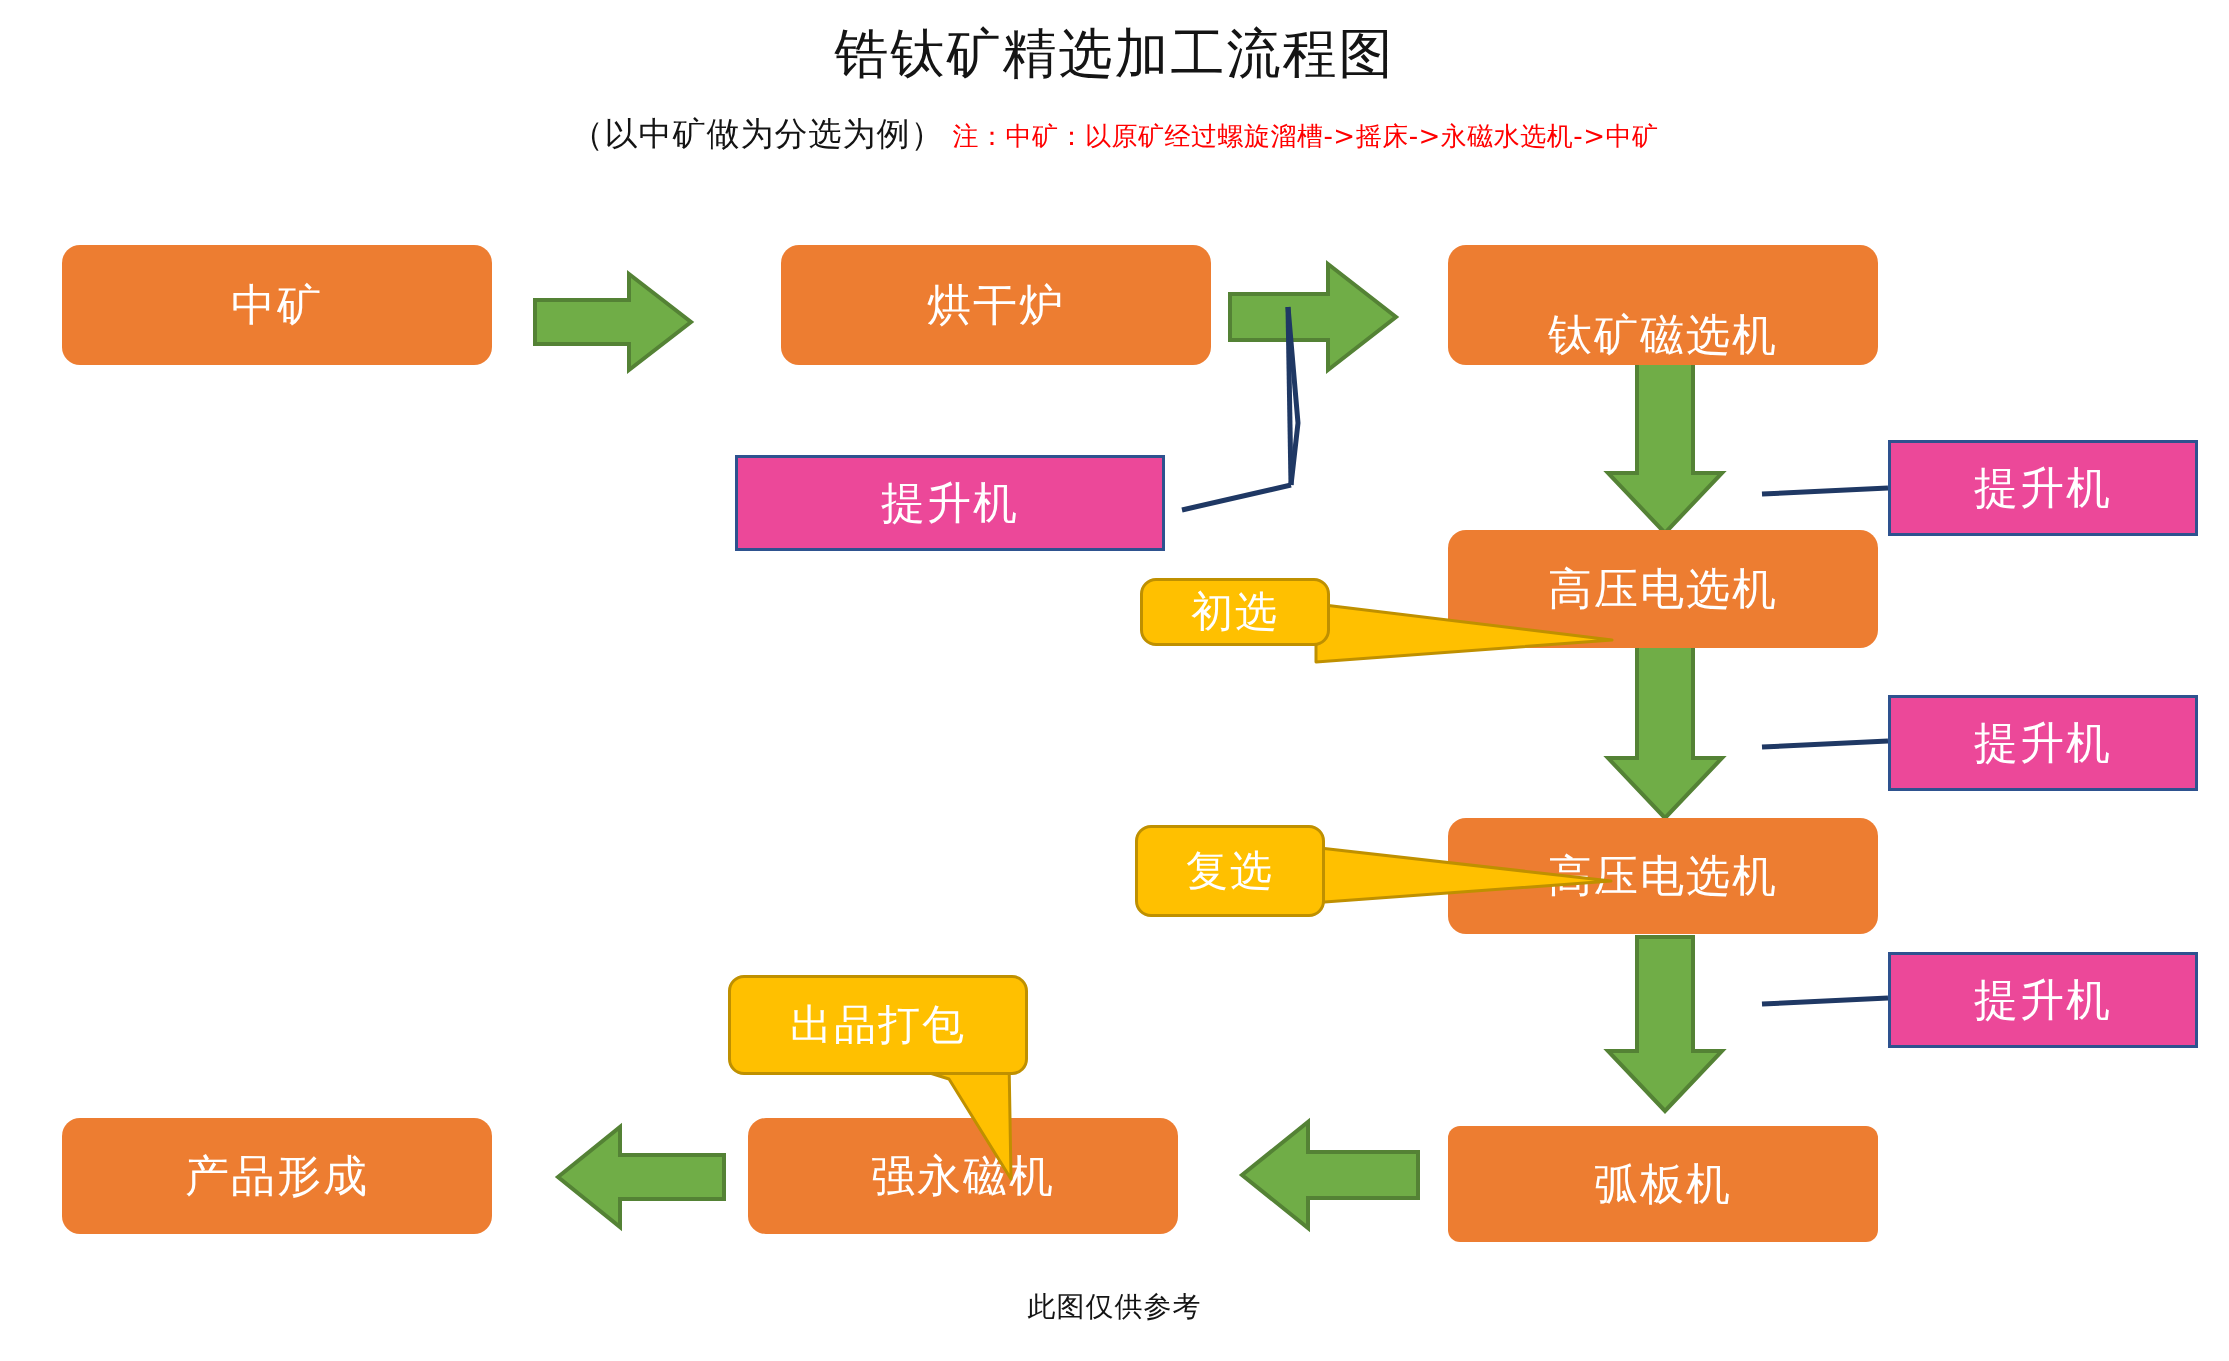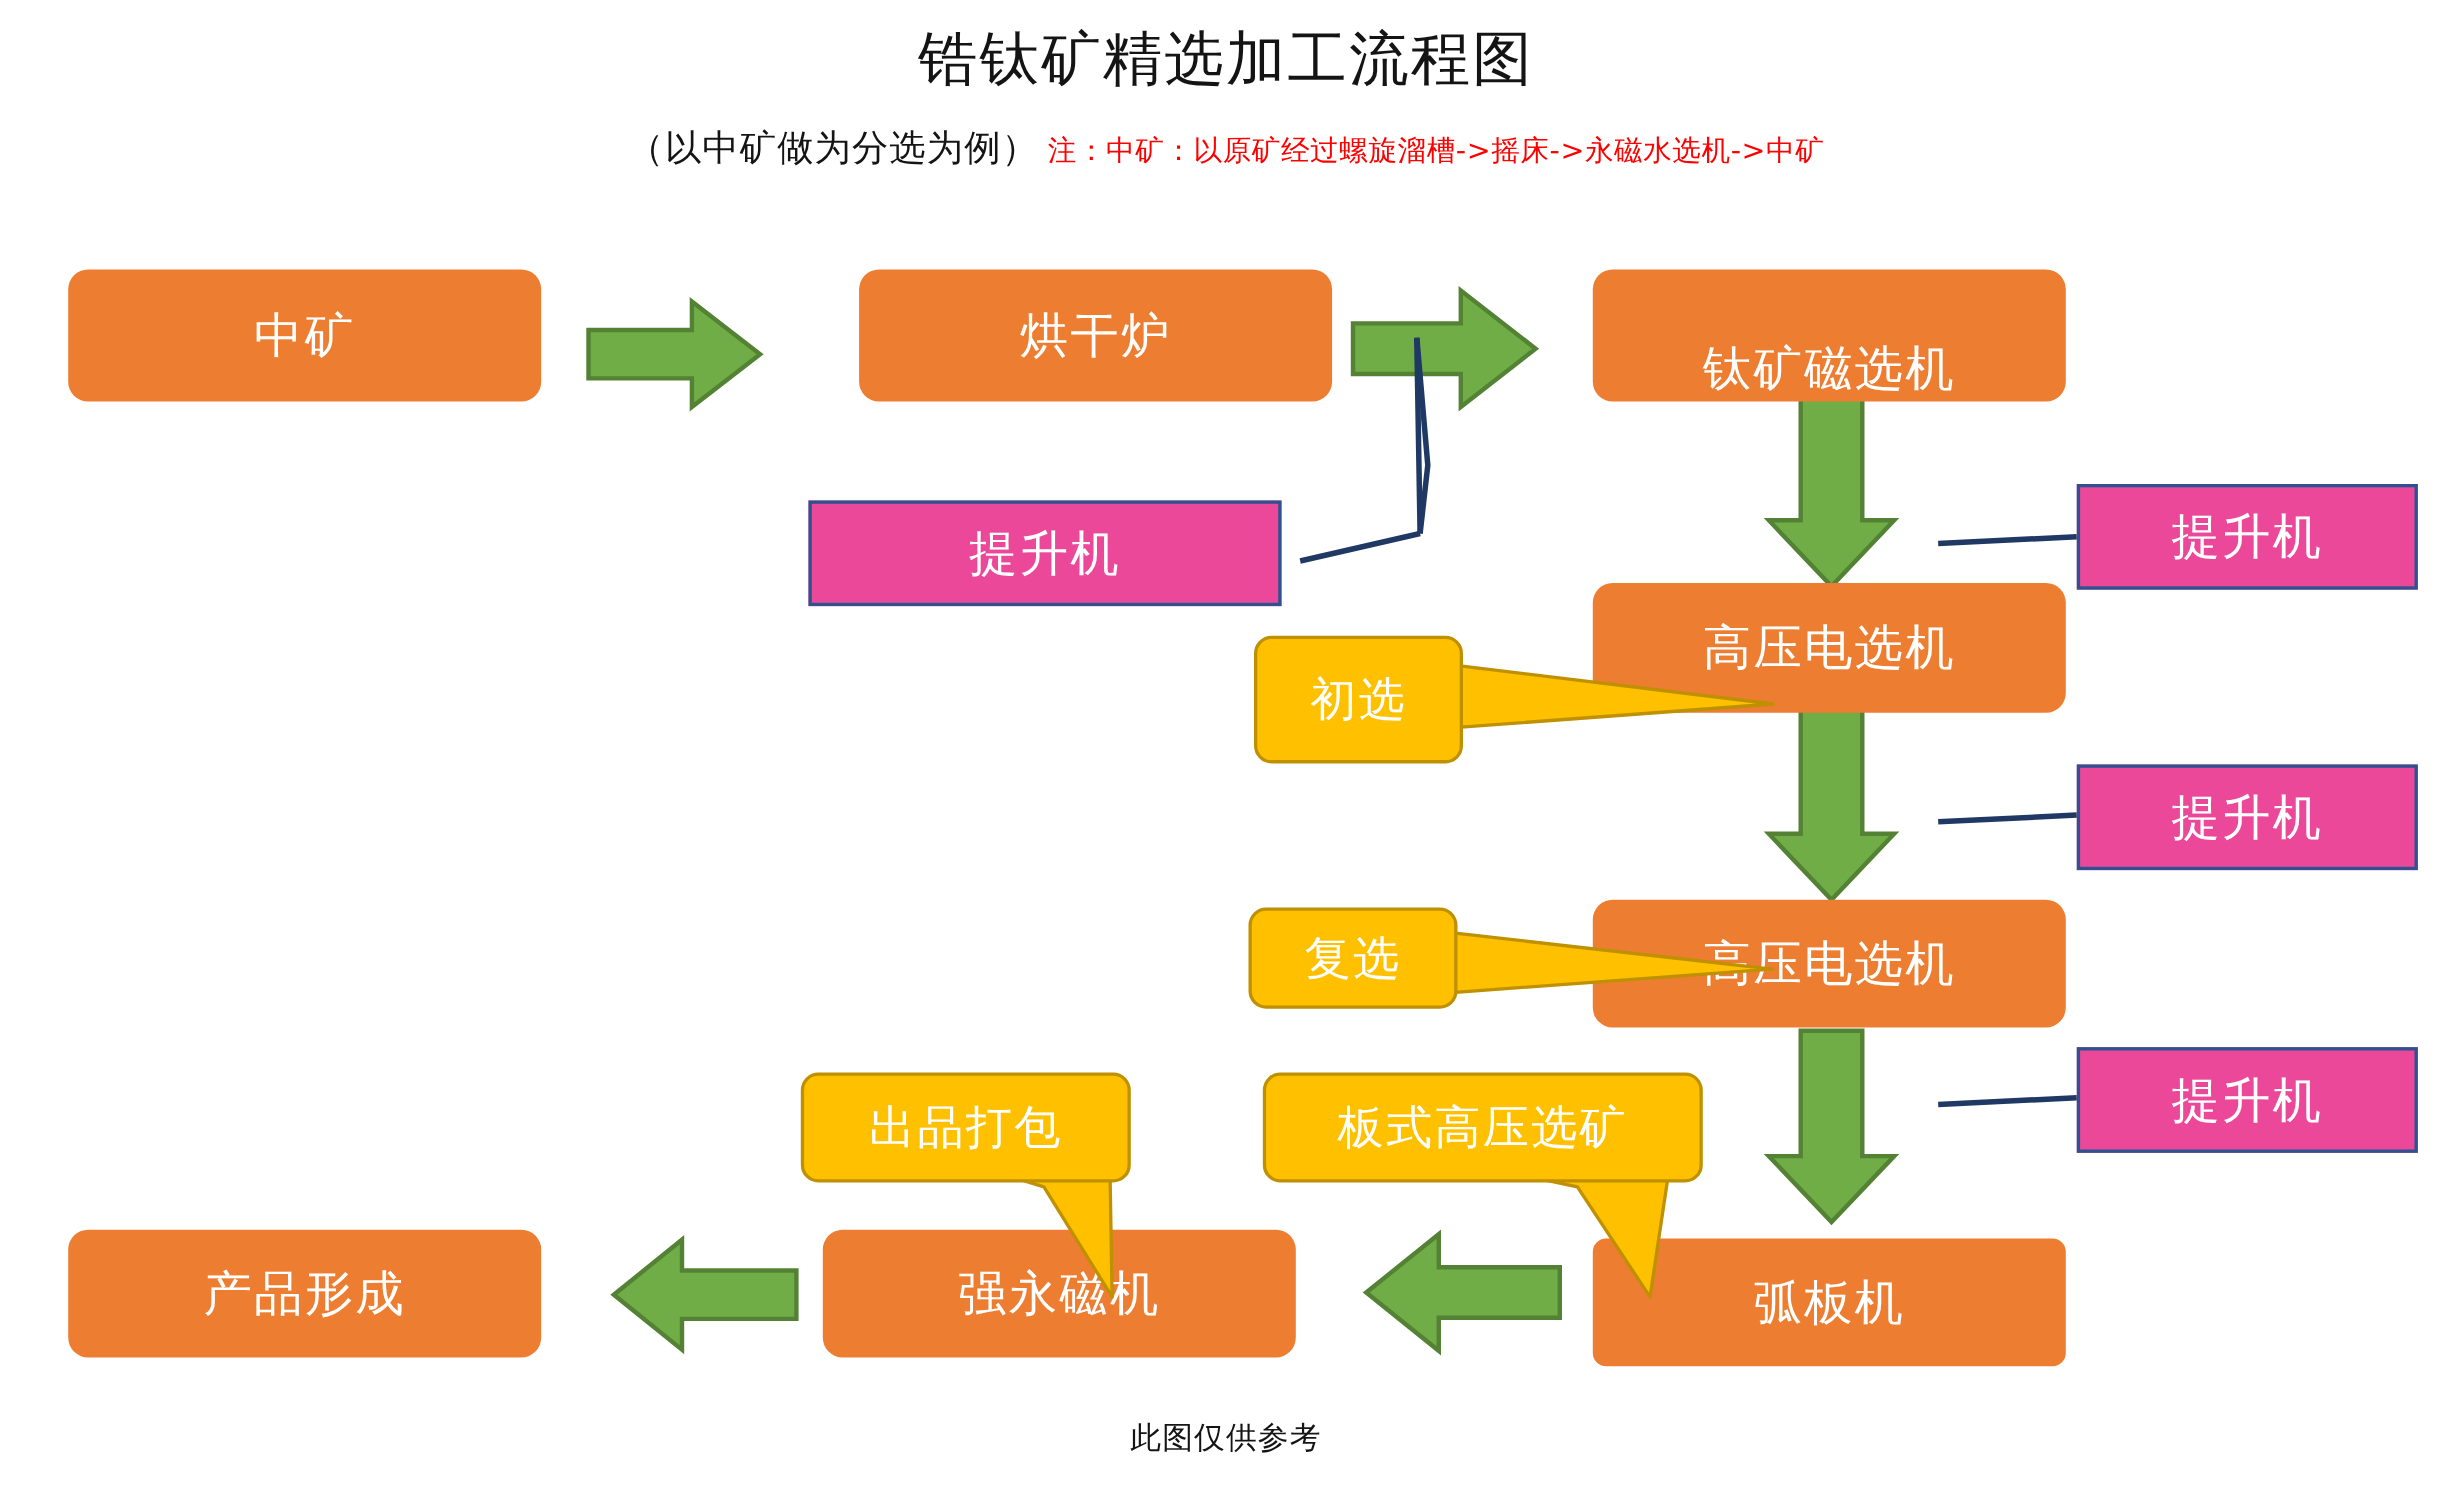--- a/index.html
+++ b/index.html
@@ -232,42 +232,34 @@
   </div>
 
   <div class="lift" style="left:1888px; top:952px; width:310px; height:96px;">
     <span>提升机</span>
   </div>
 
   <div class="callout" style="left:1140px; top:578px; width:190px; height:92px;">
     <svg style="left:176px; top:18px;" width="300" height="80" viewBox="0 0 300 80">
       <polygon points="0,8 296,44 0,66" fill="#FFC000" stroke="#BF9000" stroke-width="3" stroke-linejoin="round"></polygon>
     </svg>
-    <div class="bubble" style="height:116px;font-family:Liberation Mono, monospace;">
+    <div class="bubble" style="height:68px;font-family:Liberation Mono, monospace;">
       <span>初选</span>
     </div>
   </div>
 
   <div class="callout" style="left:1135px; top:825px; width:190px; height:92px;">
     <svg style="left:176px; top:14px;" width="300" height="80" viewBox="0 0 300 80">
       <polygon points="0,8 300,42 0,64" fill="#FFC000" stroke="#BF9000" stroke-width="3" stroke-linejoin="round"></polygon>
     </svg>
     <div class="bubble" style="height:92px;">
       <span>复选</span>
     </div>
   </div>
 
-  <div class="callout" style="left:1148px; top:975px; width:400px; height:100px;">
-    <svg style="left:190px; top:78px;" width="220" height="130" viewBox="0 0 220 130">
-      <polygon points="2,6 180,6 162,126 96,26" fill="#FFC000" stroke="#BF9000" stroke-width="3" stroke-linejoin="round"></polygon>
-    </svg>
-    <div class="bubble" style="height:100px;">
-      <span>板式高压选矿</span>
-    </div>
-  </div>
 
   <div class="callout" style="left:728px; top:975px; width:300px; height:100px;">
     <svg style="left:155px; top:78px;" width="180" height="130" viewBox="0 0 180 130">
       <polygon points="2,6 126,6 128,126 66,26" fill="#FFC000" stroke="#BF9000" stroke-width="3" stroke-linejoin="round"></polygon>
     </svg>
     <div class="bubble" style="height:100px;">
       <span>出品打包</span>
     </div>
   </div>
 

